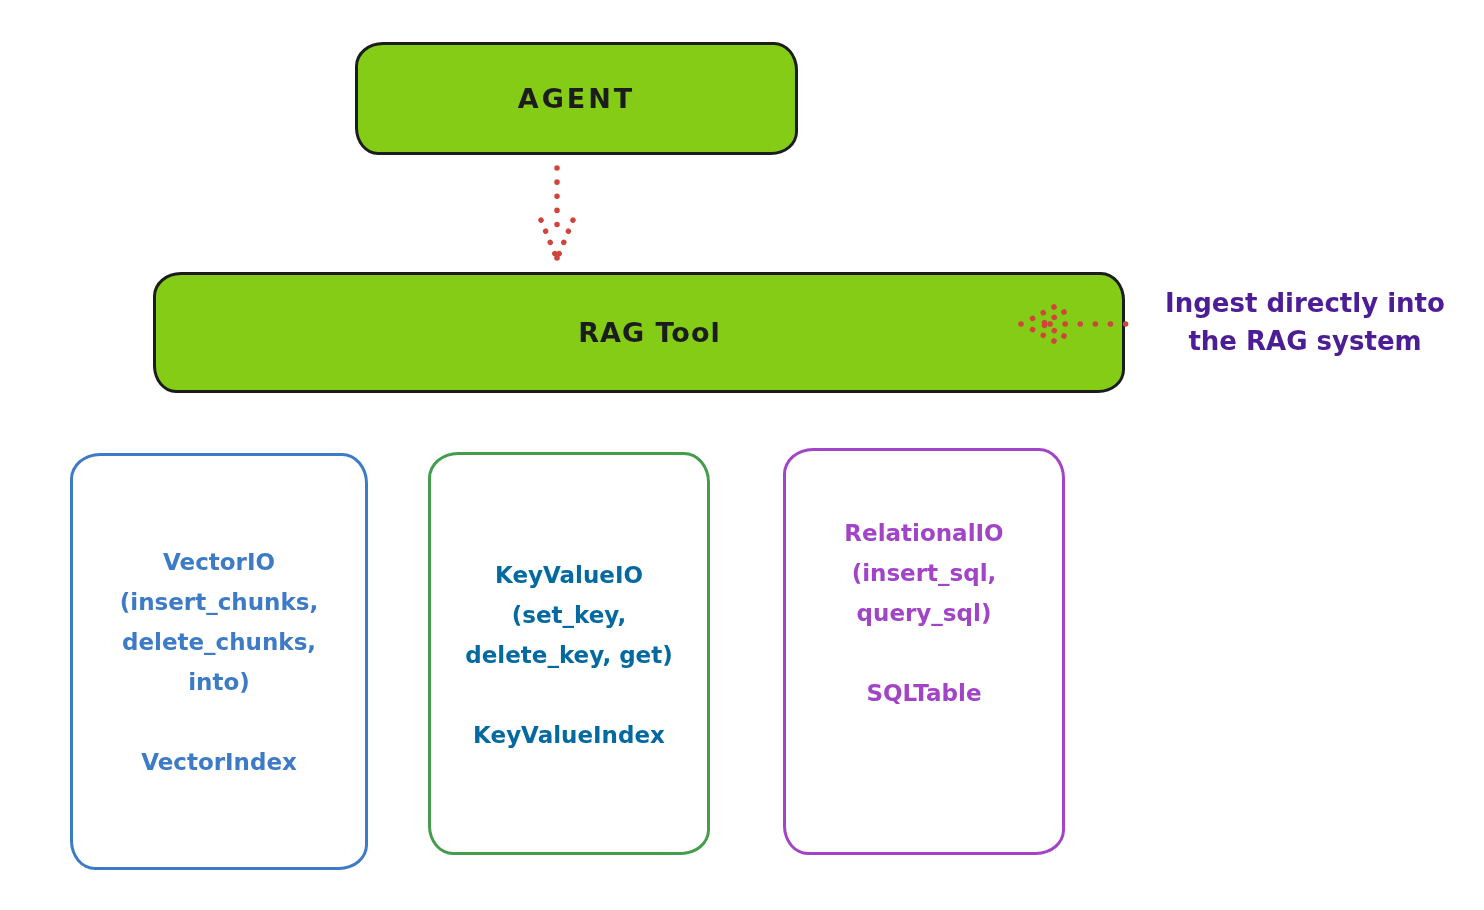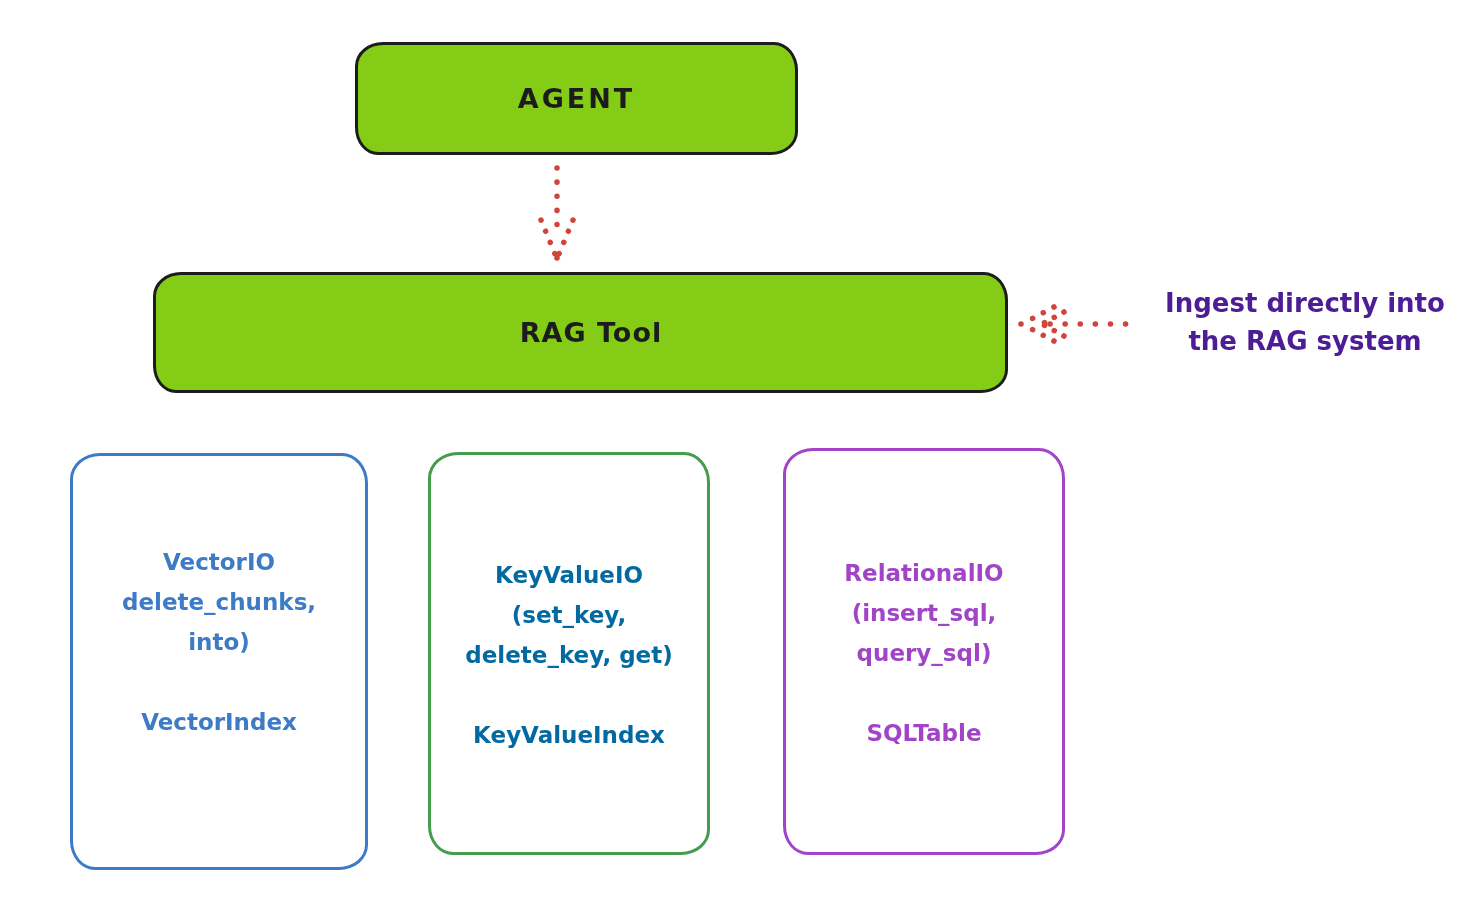--- a/index.html
+++ b/index.html
@@ -17,40 +17,40 @@
     display: flex;
     align-items: center;
     justify-content: center;
   }
 
   .box-agent { left: 355px; top: 42px; width: 443px; height: 113px; }
   .box-agent .label {
     font-size: 27px; font-weight: bold; letter-spacing: 3px; color: #1c1c1c;
   }
 
-  .box-rag { left: 153px; top: 272px; width: 855px; height: 121px; padding-left: 21px; }
+  .box-rag { left: 153px; top: 272px; width: 972px; height: 121px; padding-left: 21px; }
   .box-rag .label {
     font-size: 27px; font-weight: 600; letter-spacing: 1px; color: #1c1c1c;
   }
 
   .io-box {
     position: absolute;
     border: 3.5px solid;
     border-radius: 30px 26px 29px 25px / 26px 30px 25px 29px;
     background: #ffffff;
     text-align: center;
     font-weight: bold;
     font-size: 23px;
     line-height: 40px;
   }
   .io-box .index-label { margin-top: 40px; }
 
   .io-vector     { left: 70px;  top: 453px; width: 298px; height: 417px; padding-top: 86px; }
   .io-keyvalue   { left: 428px; top: 452px; width: 282px; height: 403px; padding-top: 100px; }
-  .io-relational { left: 783px; top: 448px; width: 282px; height: 407px; padding-top: 102px; }
+  .io-relational { left: 783px; top: 448px; width: 282px; height: 407px; padding-top: 62px; }
 
   .arrow { position: absolute; }
   .arrow svg { display: block; }
 
   .arrow-down { left: 527px; top: 162px; }
   .arrow-left { left: 1014px; top: 300px; }
 
   .annotation {
     position: absolute;
     left: 1135px; top: 284px; width: 340px;
@@ -97,20 +97,21 @@
     </svg>
   </span>
 
   <div class="annotation" style="color: #4c1d95;">
     <div>Ingest directly into</div>
     <div>the RAG system</div>
   </div>
 
   <div class="io-box io-vector" style="border-color: rgb(61, 123, 199); color: rgb(61, 123, 199);">
     <div>VectorIO</div>
+    <div>(insert_chunks,</div>
     <div>delete_chunks,</div>
     <div>into)</div>
     <div class="index-label">VectorIndex</div>
   </div>
 
   <div class="io-box io-keyvalue" style="border-color: rgb(69, 156, 77); color: #0369a1;">
     <div>KeyValueIO</div>
     <div>(set_key,</div>
     <div>delete_key, get)</div>
     <div class="index-label">KeyValueIndex</div>

